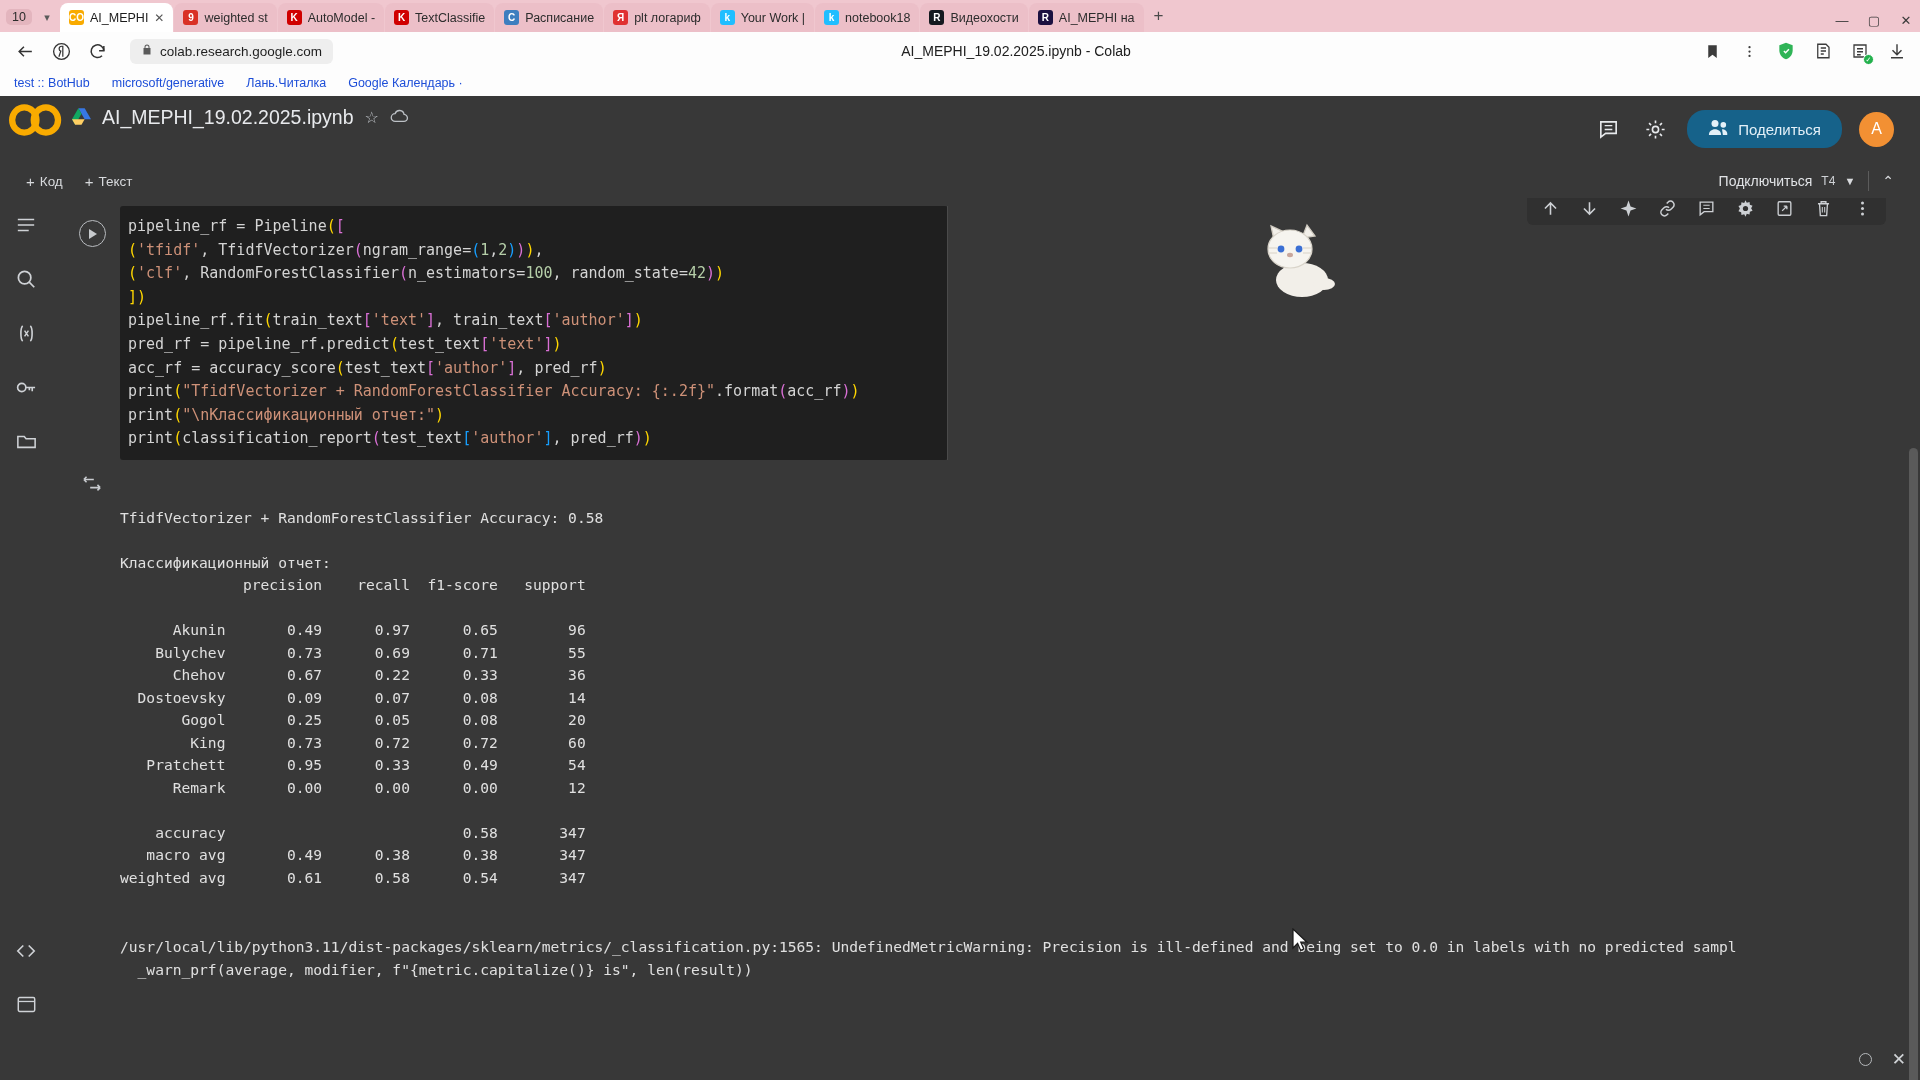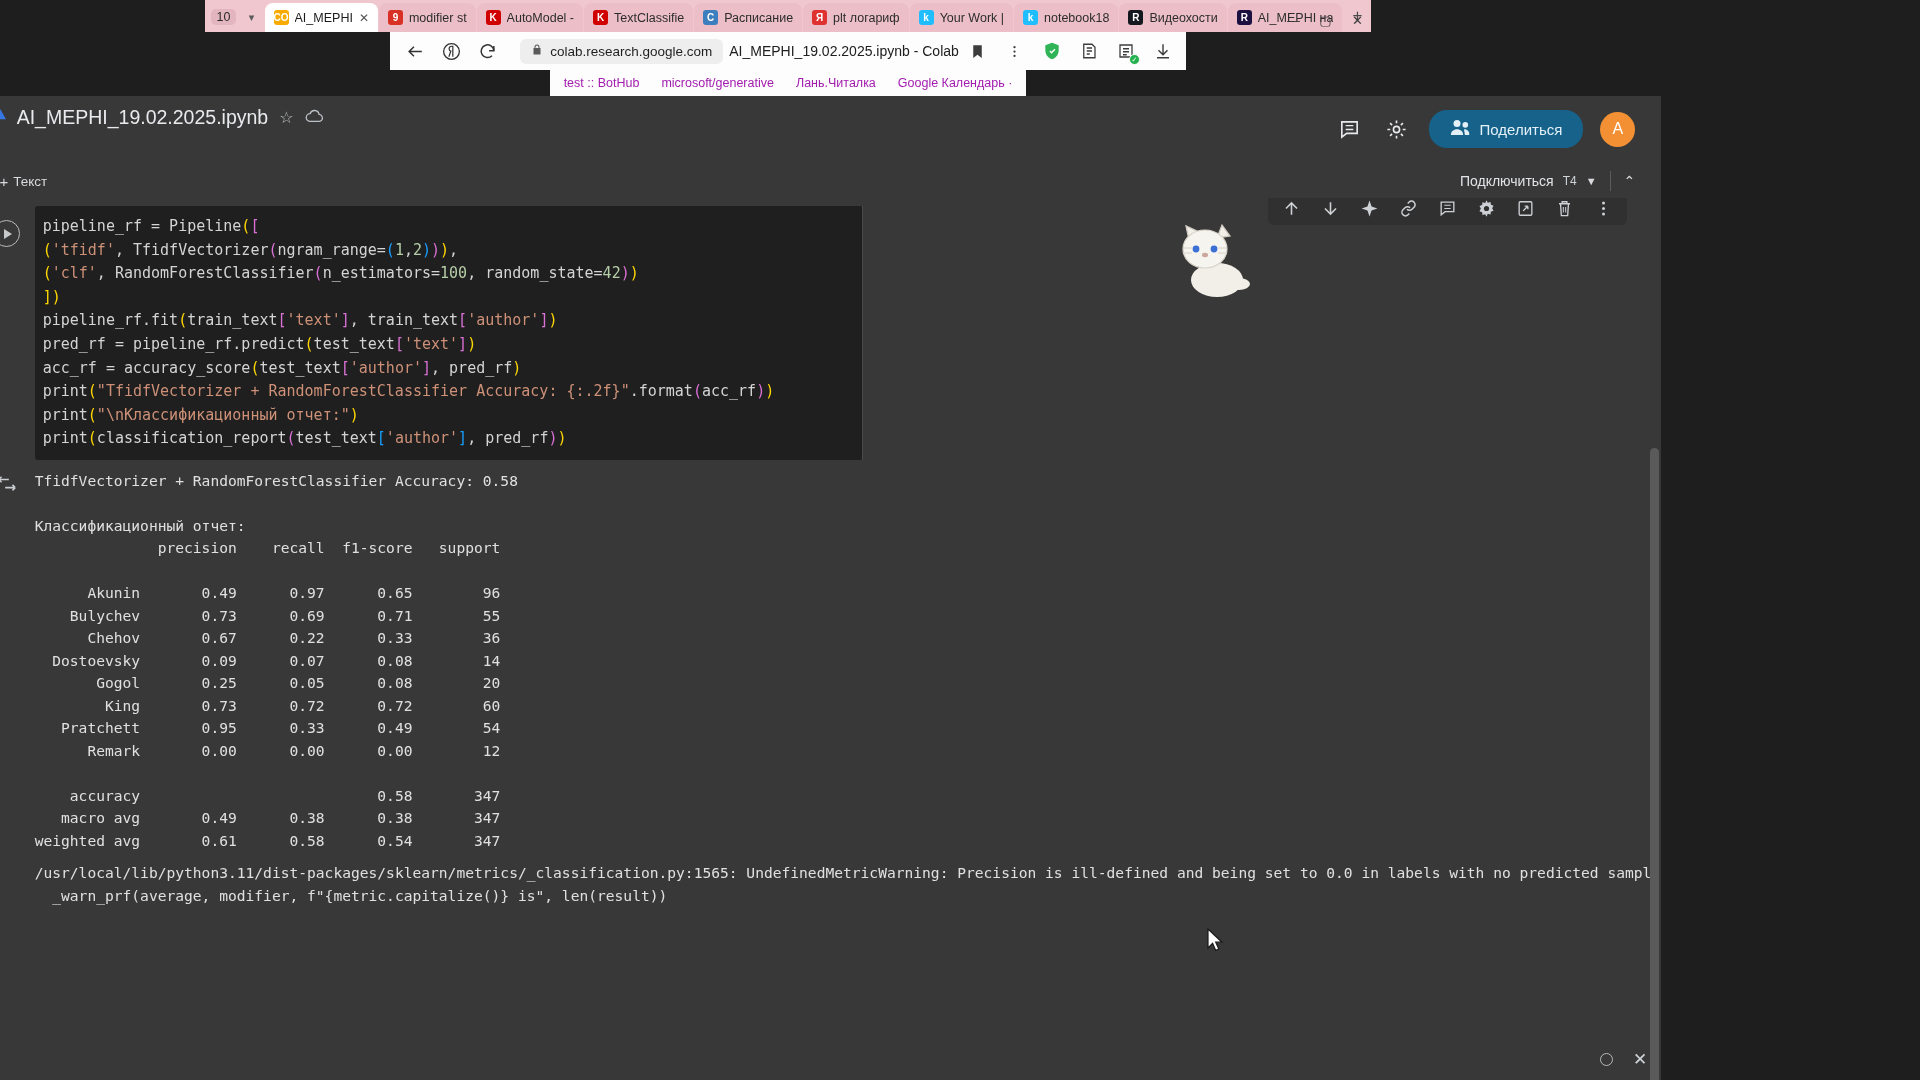--- a/index.html
+++ b/index.html
@@ -4,21 +4,21 @@
 <style>
   * { margin:0; padding:0; box-sizing:border-box; }
   html,body { width:1920px; height:1080px; overflow:hidden; }
   body {
     font-family:"Liberation Sans", sans-serif;
     background:#1e1e1e;
     -webkit-font-smoothing:antialiased;
   }
 
   
-  #browser { width:1576px; height:1080px; display:flex; flex-direction:column;align-items:center; }
+  #browser { width:1920px; height:1080px; display:flex; flex-direction:column; }
 
   .tabstrip {
     height:32px; background:#f0c7cf; display:flex; align-items:flex-end;
     padding-left:4px; flex:0 0 32px; position:relative;
   }
   .tabcount {
     width:30px; height:24px; margin-bottom:3px; display:flex;
     align-items:center; justify-content:center; font-size:13px; color:#3b3b3b;
   }
   .tabcount .pill {
@@ -67,21 +67,21 @@
                   justify-content:center; color:#3c3c3c; }
   .shield { color:#2fb457; }
   .greenchk { position:relative; }
   .greenchk .dot { position:absolute; right:-1px; bottom:-1px; width:11px; height:11px;
                    border-radius:50%; background:#23b14d; border:1.5px solid #fff;
                    display:flex; align-items:center; justify-content:center;
                    font-size:7px; color:#fff; }
 
   .bookmarks {
     height:26px; background:#fdfdfd; display:flex; align-items:center;
-    gap:22px; padding:0 14px; flex:0 0 26px; font-size:12.5px; color:#a21caf;
+    gap:22px; padding:0 14px; flex:0 0 26px; font-size:12.5px; color:#1d4ed8;
     white-space:nowrap; overflow:hidden;
   }
 
   
   #colab { flex:1 1 auto; background:#383838; display:flex; flex-direction:column;
            position:relative; overflow:hidden; color:#e8eaed; }
 
   .colab-head { height:68px; display:flex; align-items:flex-start; position:relative;
                 flex:0 0 68px; }
   .colab-logo { width:72px; display:flex; align-items:center; justify-content:center;
@@ -148,21 +148,21 @@
                     background:#4a4a4a; }
   pre.code { font-family:"DejaVu Sans Mono","Liberation Mono",monospace;
              font-size:15px; line-height:23.6px; color:#d4d4d4; white-space:pre; }.k-str{color:#ce9178}
   .k-num{color:#b5cea8}.k-p1{color:#ffd700}.k-p2{color:#da70d6}.k-p3{color:#179fff}
 
   .outputrow { display:flex; margin-top:4px; }
   .outicon { width:56px; flex:0 0 56px; padding-top:10px; display:flex;
              justify-content:center; color:#c9ccd0; }
   pre.out { font-family:"DejaVu Sans Mono","Liberation Mono",monospace;
             font-size:14.6px; line-height:22.5px; color:#e0e0e0;
-            white-space:pre; padding-top:6px; }
+            white-space:pre; padding-top:6px;margin-top:37px; }
   pre.out.warn { color:#e0e0e0; }
 
   
   .vscroll { position:absolute; right:2px; top:250px; width:9px; height:640px;
              background:#5a5a5a; border-radius:5px; }
   .statusbar { position:absolute; right:14px; bottom:10px; display:flex;
                align-items:center; gap:20px; color:#d0d3d6; font-size:14px; }
   .statusbar .circ { width:13px; height:13px; border-radius:50%; border:1.6px solid #b5b8bb; }
   .cursor { position:absolute; left:1292px; top:832px; z-index:40; }
 </style>
@@ -177,21 +177,21 @@
     </div>
     <div class="tabchev">▾</div>
     <div id="tabs-container" style="display:flex;align-items:flex-end;">
         <div class="tab active">
           <span class="favicon" style="background: rgb(249, 171, 0);">CO</span>
           <span class="tlabel">AI_MEPHI</span>
           <span class="tclose">✕</span>
         </div>
         <div class="tab">
           <span class="favicon" style="background: rgb(217, 48, 37);">9</span>
-          <span class="tlabel">modifier st</span>
+          <span class="tlabel">weighted st</span>
         </div>
         <div class="tab">
           <span class="favicon" style="background: rgb(208, 0, 0);">K</span>
           <span class="tlabel">AutoModel -</span>
         </div>
         <div class="tab">
           <span class="favicon" style="background: rgb(208, 0, 0);">K</span>
           <span class="tlabel">TextClassifie</span>
         </div>
         <div class="tab">

